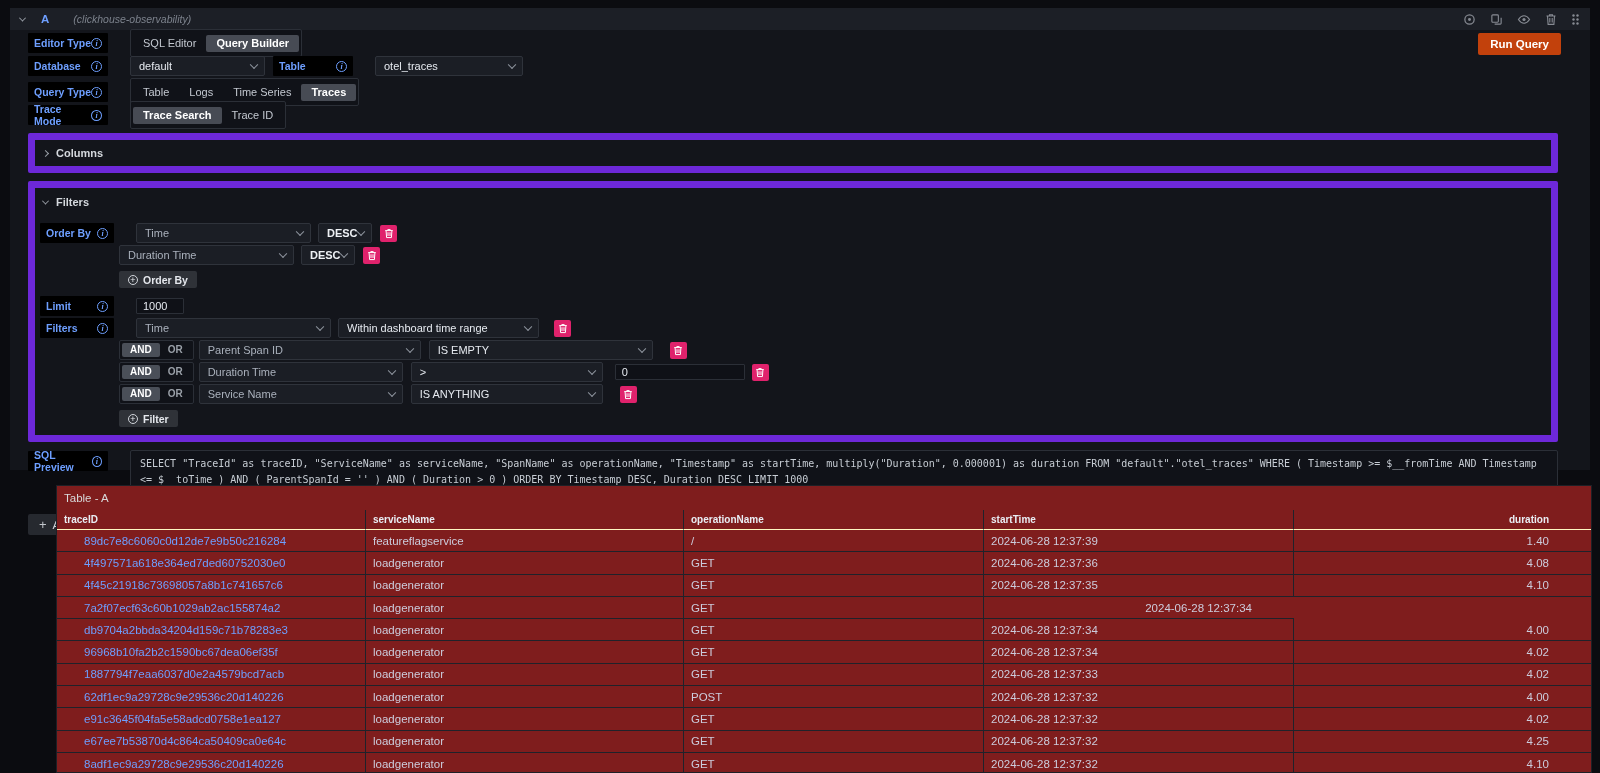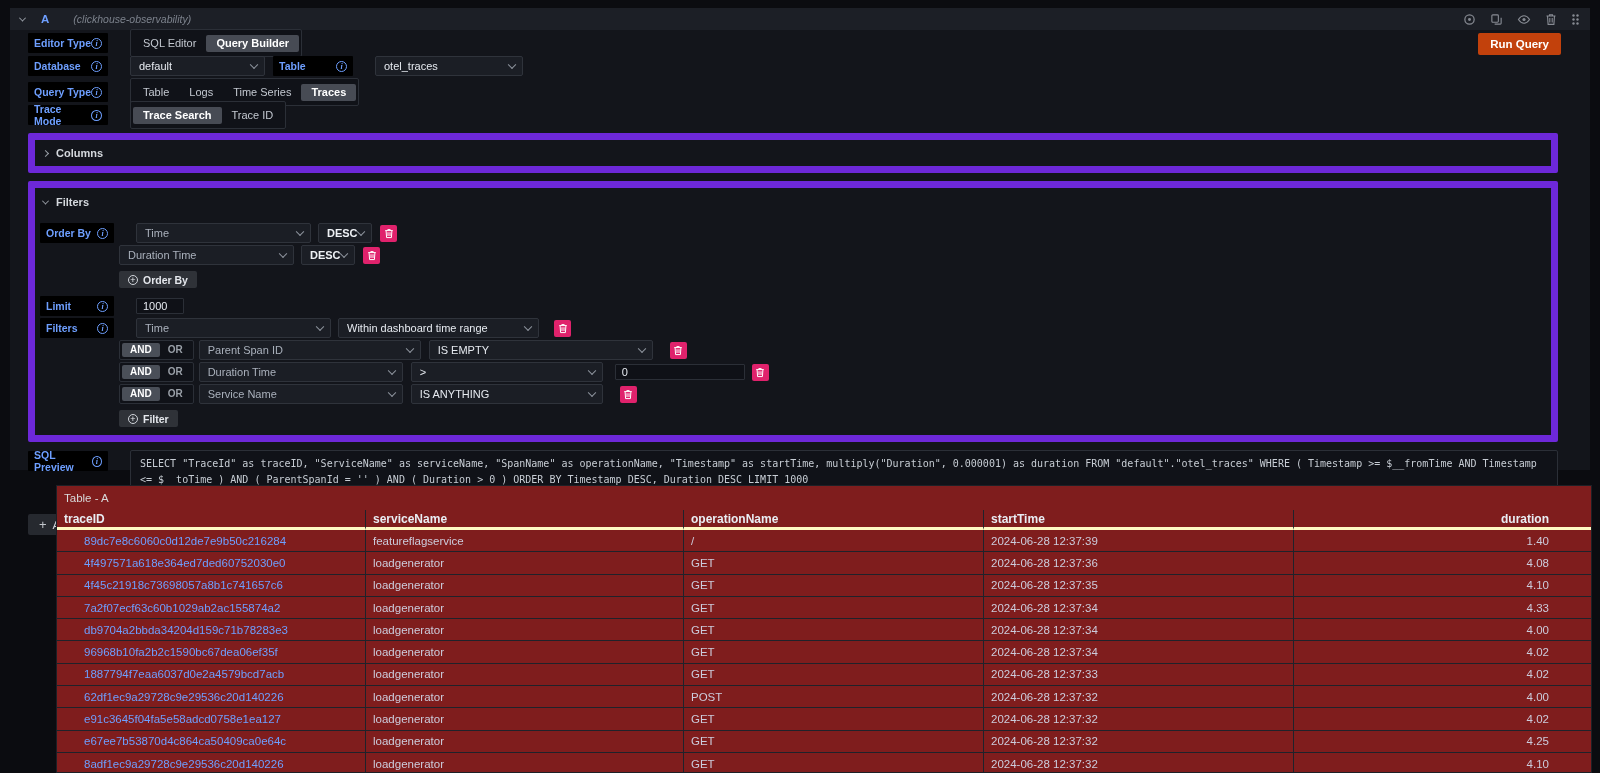--- a/index.html
+++ b/index.html
@@ -78,22 +78,22 @@
     font-family:"Liberation Sans", sans-serif; }
   .fbtn .glyph { font-size:13px; line-height:13px; color:#c2c6cc; }
   .fbtn .info { width:12px; height:12px; line-height:11px; color:#c2c6cc; }
 
   
   .tpanel { position:absolute; left:8px; right:8px; top:485px; bottom:0; background:#7f1d1d; border:1px solid #1d2026; overflow:hidden;margin-left:48px; }
   .ptitle { height:24px; display:flex; align-items:center; padding-left:7px; font-size:11.5px; color:#d8d9da; }
   .tgrid { }
   .thead, .trow { display:grid; grid-template-columns:309px 318px 300px 310px 1fr; }
   .thead { height:20px; }
-  .hcell { display:flex; align-items:center; padding-left:7px; font-weight:bold; font-size:12px; color:#e9edf3;
-    border-right:1px solid #1f222a; border-bottom:3px solid #fef9c3; }
+  .hcell { display:flex; align-items:center; padding-left:7px; font-weight:bold; font-size:10px; color:#e9edf3;
+    border-right:1px solid #1f222a; border-bottom:1px solid #fef9c3; }
   .hcell:last-child { border-right:none; justify-content:flex-end; padding-right:42px; }
   .trow { height:22.3px; }
   .tcell { display:flex; align-items:center; padding-left:7px; font-size:11.5px; color:#ccccdc;
     border-right:1px solid #1f222a; border-bottom:1px solid #1f222a; overflow:hidden; white-space:nowrap; }
   .tcell:last-child { border-right:none; justify-content:flex-end; padding-right:42px; }
   .trace-link { color:#6e9fff; text-decoration:none; cursor:pointer;padding-left:20px; }
 </style>
 </head>
 <body>
 
@@ -432,21 +432,20 @@
     <div class="tcell">4.10</div>
   </div>
 
   <div class="trow">
     <div class="tcell">
               <a class="trace-link">7a2f07ecf63c60b1029ab2ac155874a2</a>
             </div>
     <div class="tcell">loadgenerator</div>
     <div class="tcell">GET</div>
     <div class="tcell">2024-06-28 12:37:34</div>
-    <div class="tcell">4.33</div>
   </div>
 
   <div class="trow">
     <div class="tcell">
               <a class="trace-link">db9704a2bbda34204d159c71b78283e3</a>
             </div>
     <div class="tcell">loadgenerator</div>
     <div class="tcell">GET</div>
     <div class="tcell">2024-06-28 12:37:34</div>
     <div class="tcell">4.00</div>

